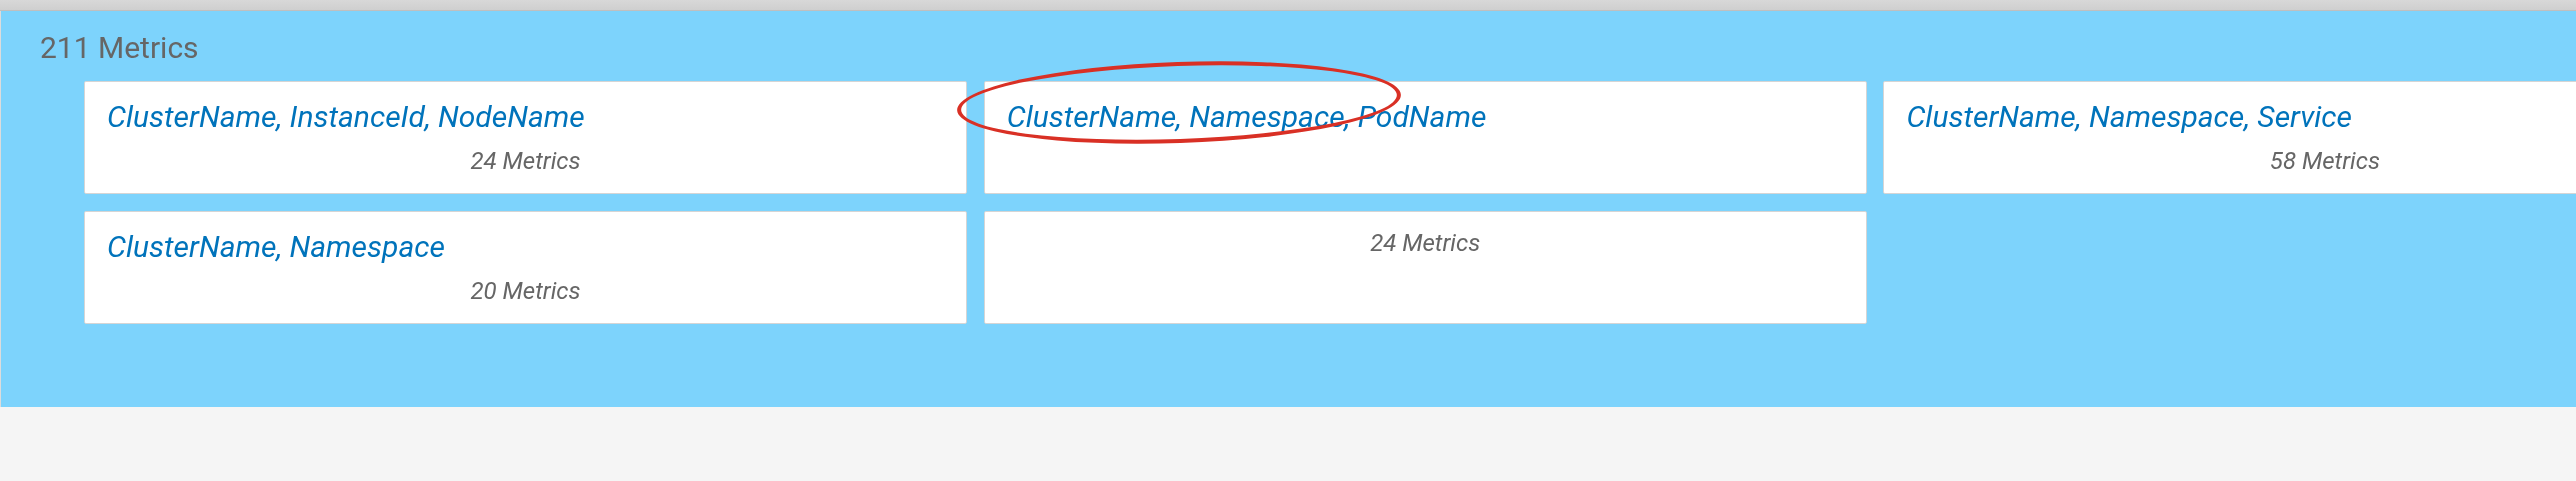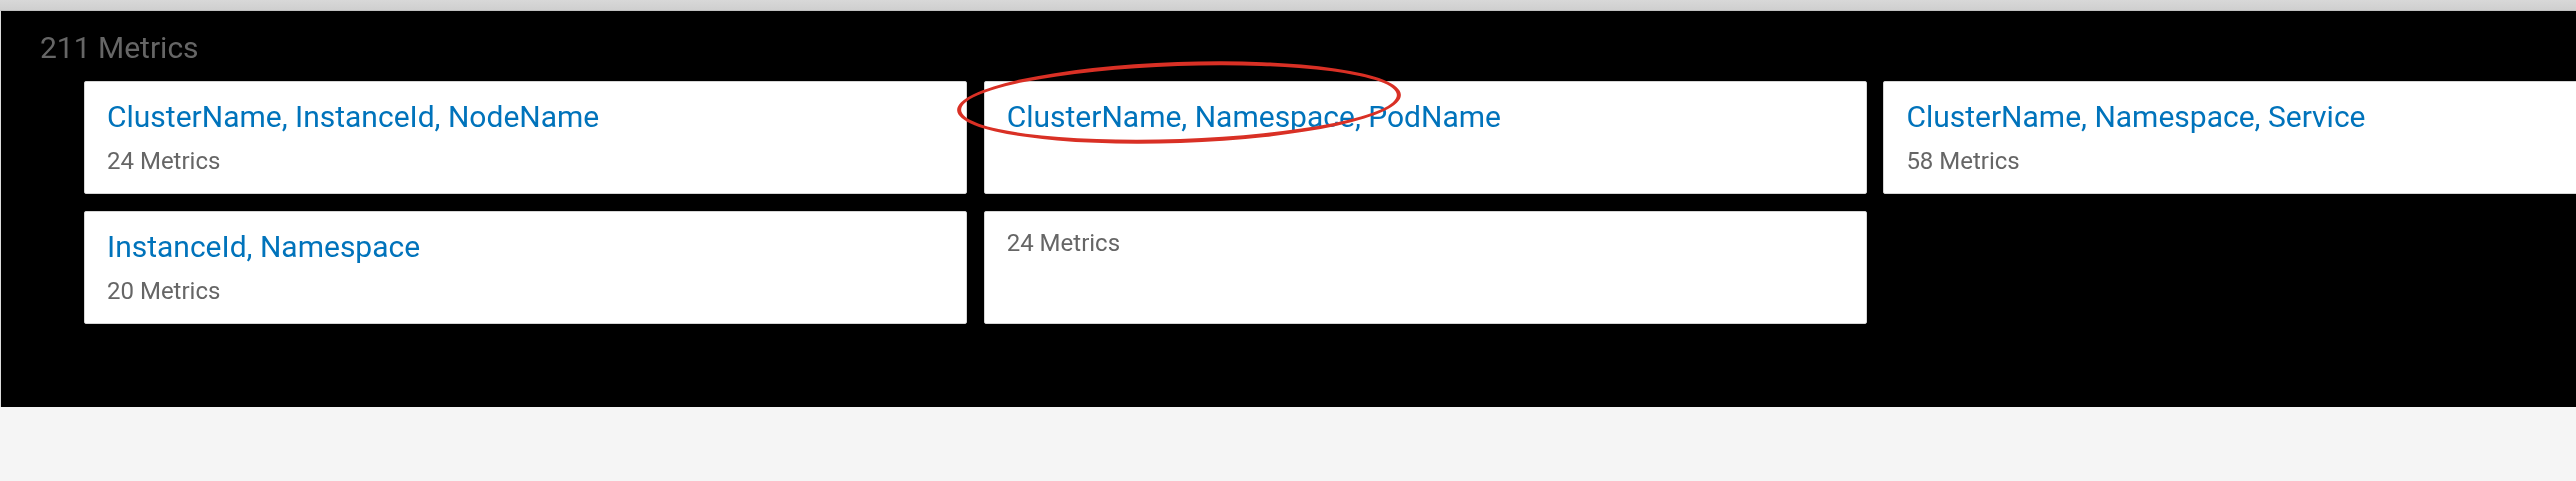--- a/index.html
+++ b/index.html
@@ -8,53 +8,55 @@
       background: #f5f5f5;
       width: 2576px;
     }
     .top-bar {
       height: 11px;
       width: 100%;
       background: linear-gradient(to bottom, #d8d8d8, #cfcfcf);
       border-bottom: 0.9px solid #bfbfbf;
     }
     .panel {
-      background: #000000;
+      background: #7dd3fc;
       padding: 18.5px 0 83px 0;
     }
     .section-title {
       color: #666666;
       font-size: 30px;
       font-weight: 400;
       padding: 0 0 16.7px 39px;
     }
     .card-grid {
       display: grid;
       grid-template-columns: repeat(3, 883px);
       gap: 16.7px 16.7px;
       padding: 0 0 0 83px;
+      font-style: italic;
     }
     .card {
       background: #ffffff;
       border: 0.9px solid #d5d5d5;
       border-radius: 1.9px;
       padding: 16.7px 22px 18.5px 22px;
       cursor: pointer;
       position: relative;
     }
     .card-title {
       color: #0073bb;
       font-size: 30px;
       font-weight: 400;
       margin-bottom: 13px;
     }
     .card-sub {
       color: #666666;
       font-size: 24px;
       font-weight: 400;
+      text-align: center;
     }
     .highlight-ellipse {
       position: absolute;
       left: -28px;
       top: -20.4px;
       width: 444px;
       height: 81px;
       border: 4.6px solid #d93025;
       border-radius: 50%;
       pointer-events: none;
@@ -85,21 +87,21 @@
         <div class="highlight-ellipse"></div>
         <div class="card-title">ClusterName, Namespace, PodName</div>
       </div>
 
       <div class="card">
         <div class="card-title">ClusterName, Namespace, Service</div>
         <div class="card-sub">58 Metrics</div>
       </div>
 
       <div class="card">
-        <div class="card-title">InstanceId, Namespace</div>
+        <div class="card-title">ClusterName, Namespace</div>
         <div class="card-sub">20 Metrics</div>
       </div>
 
       <div class="card">
         <div class="card-sub">24 Metrics</div>
       </div>
 
     </div>
   </div>
 </div>

